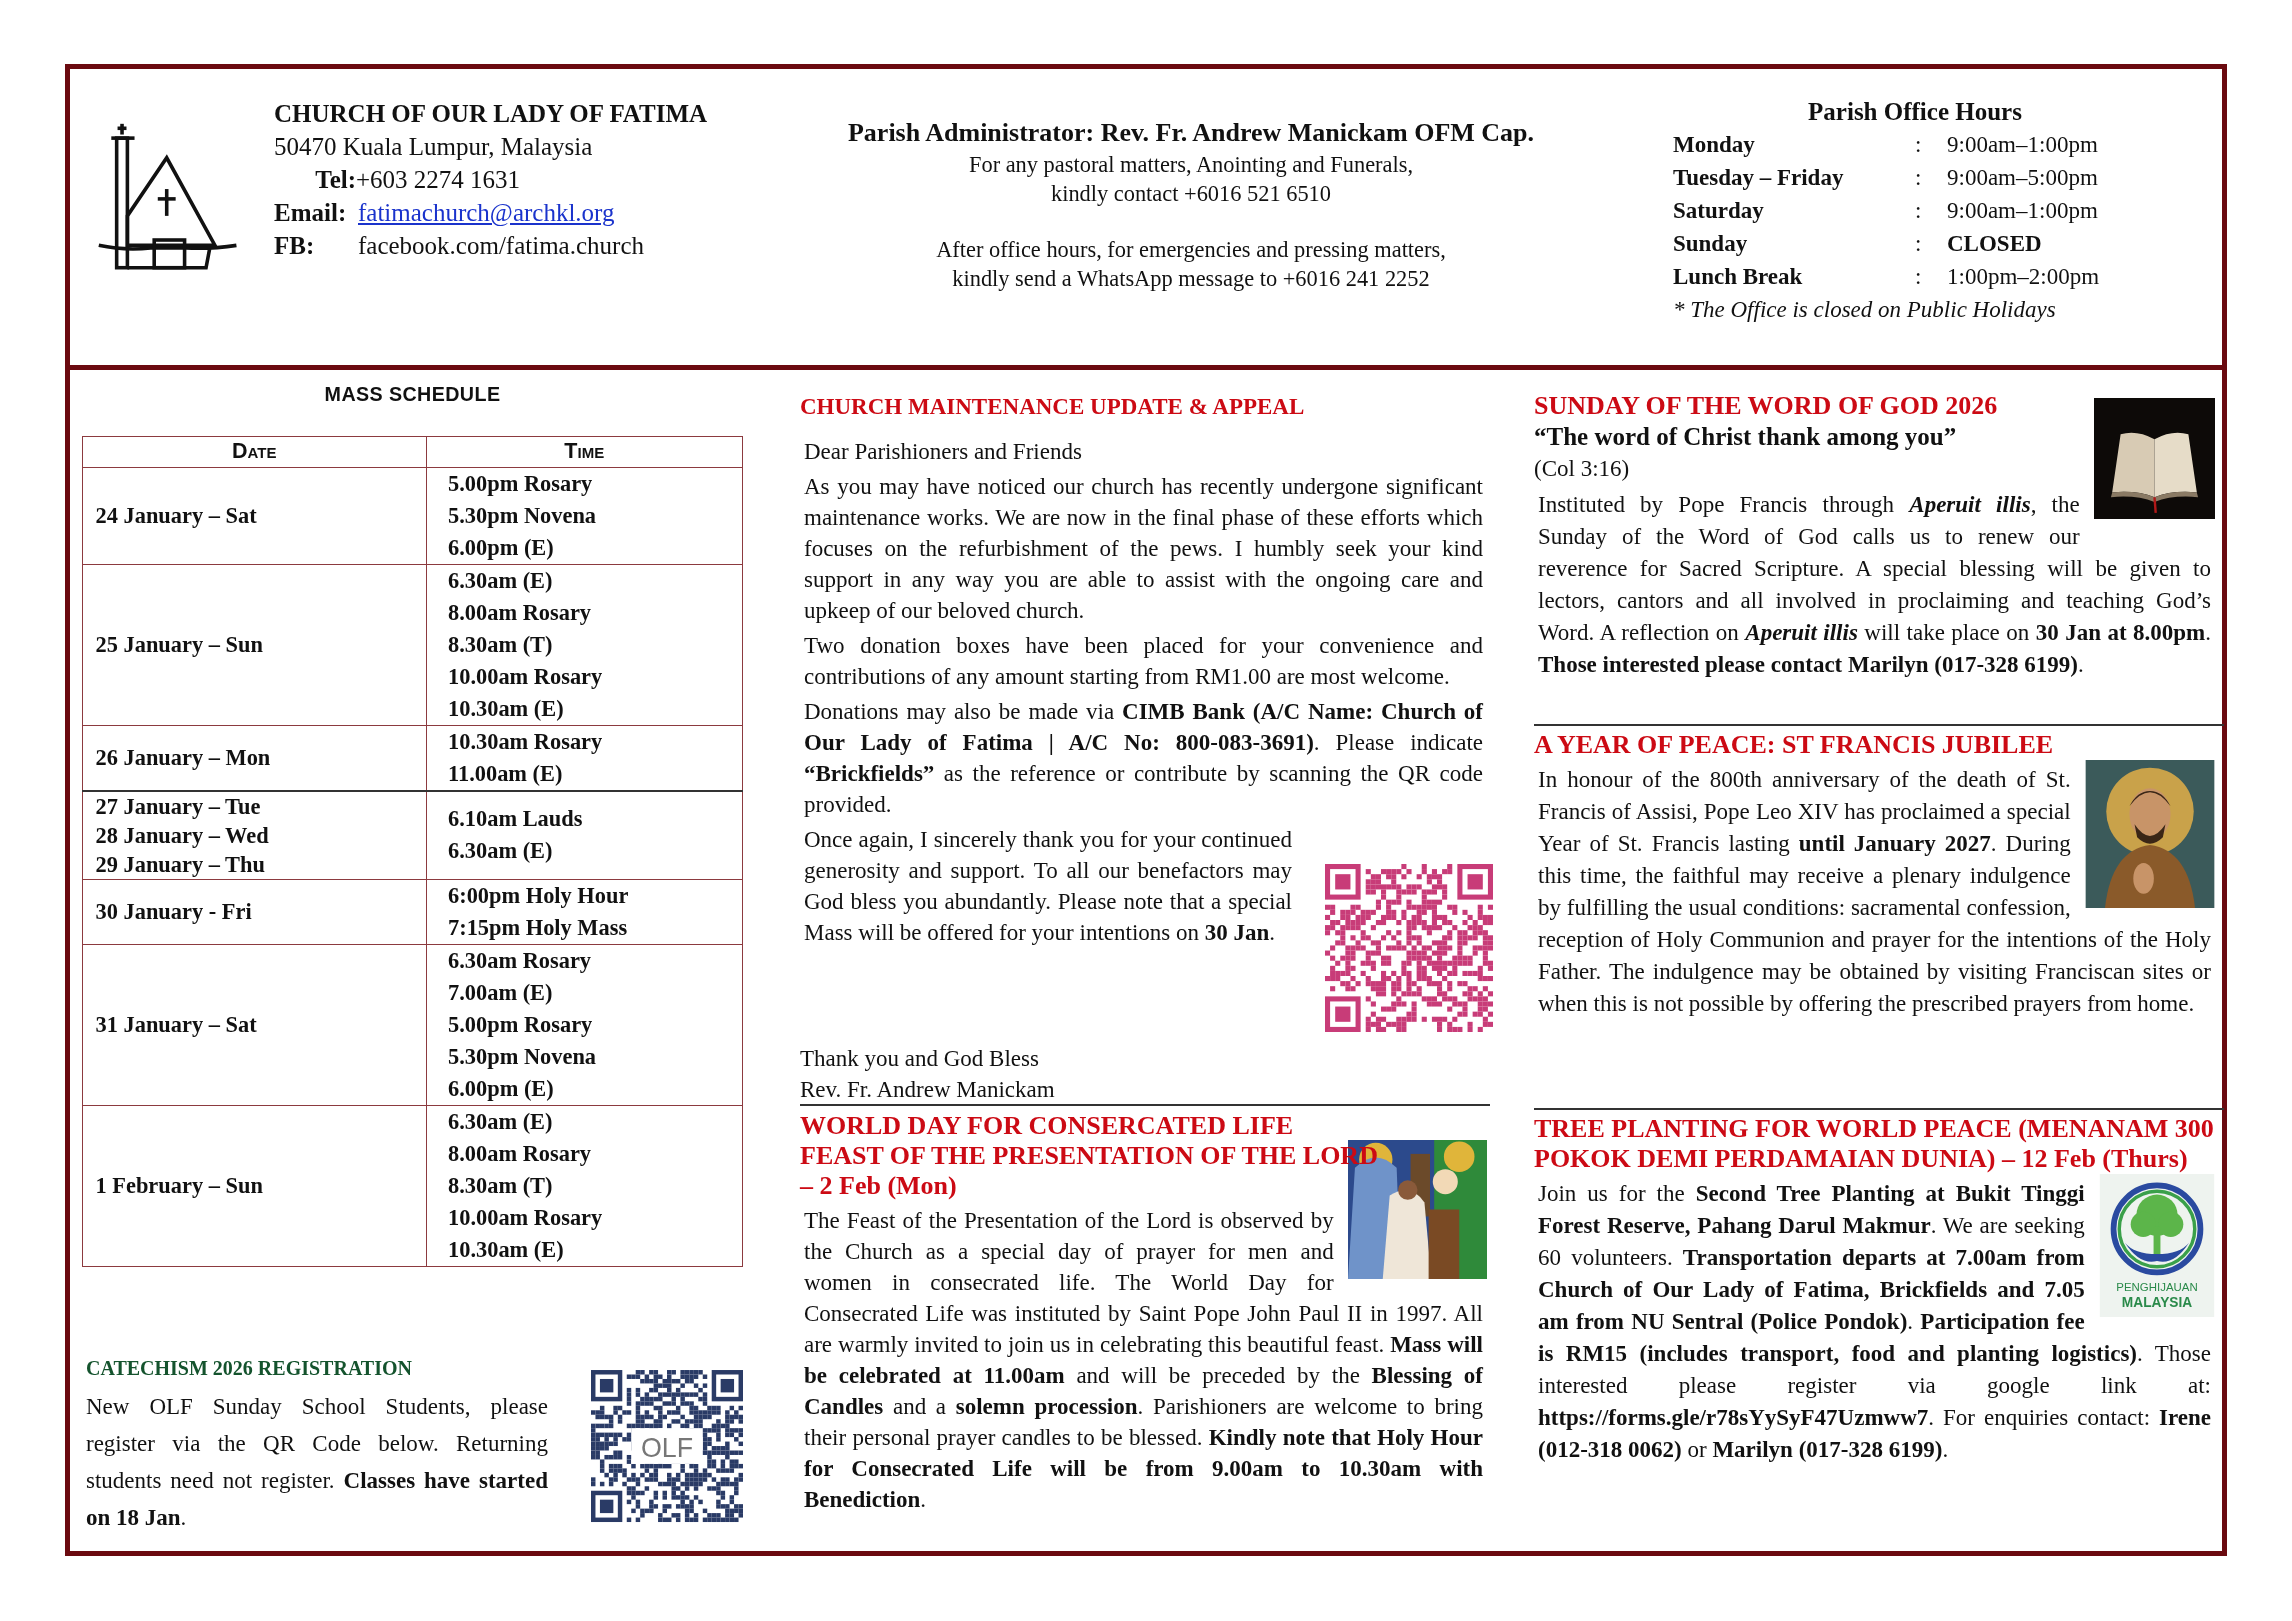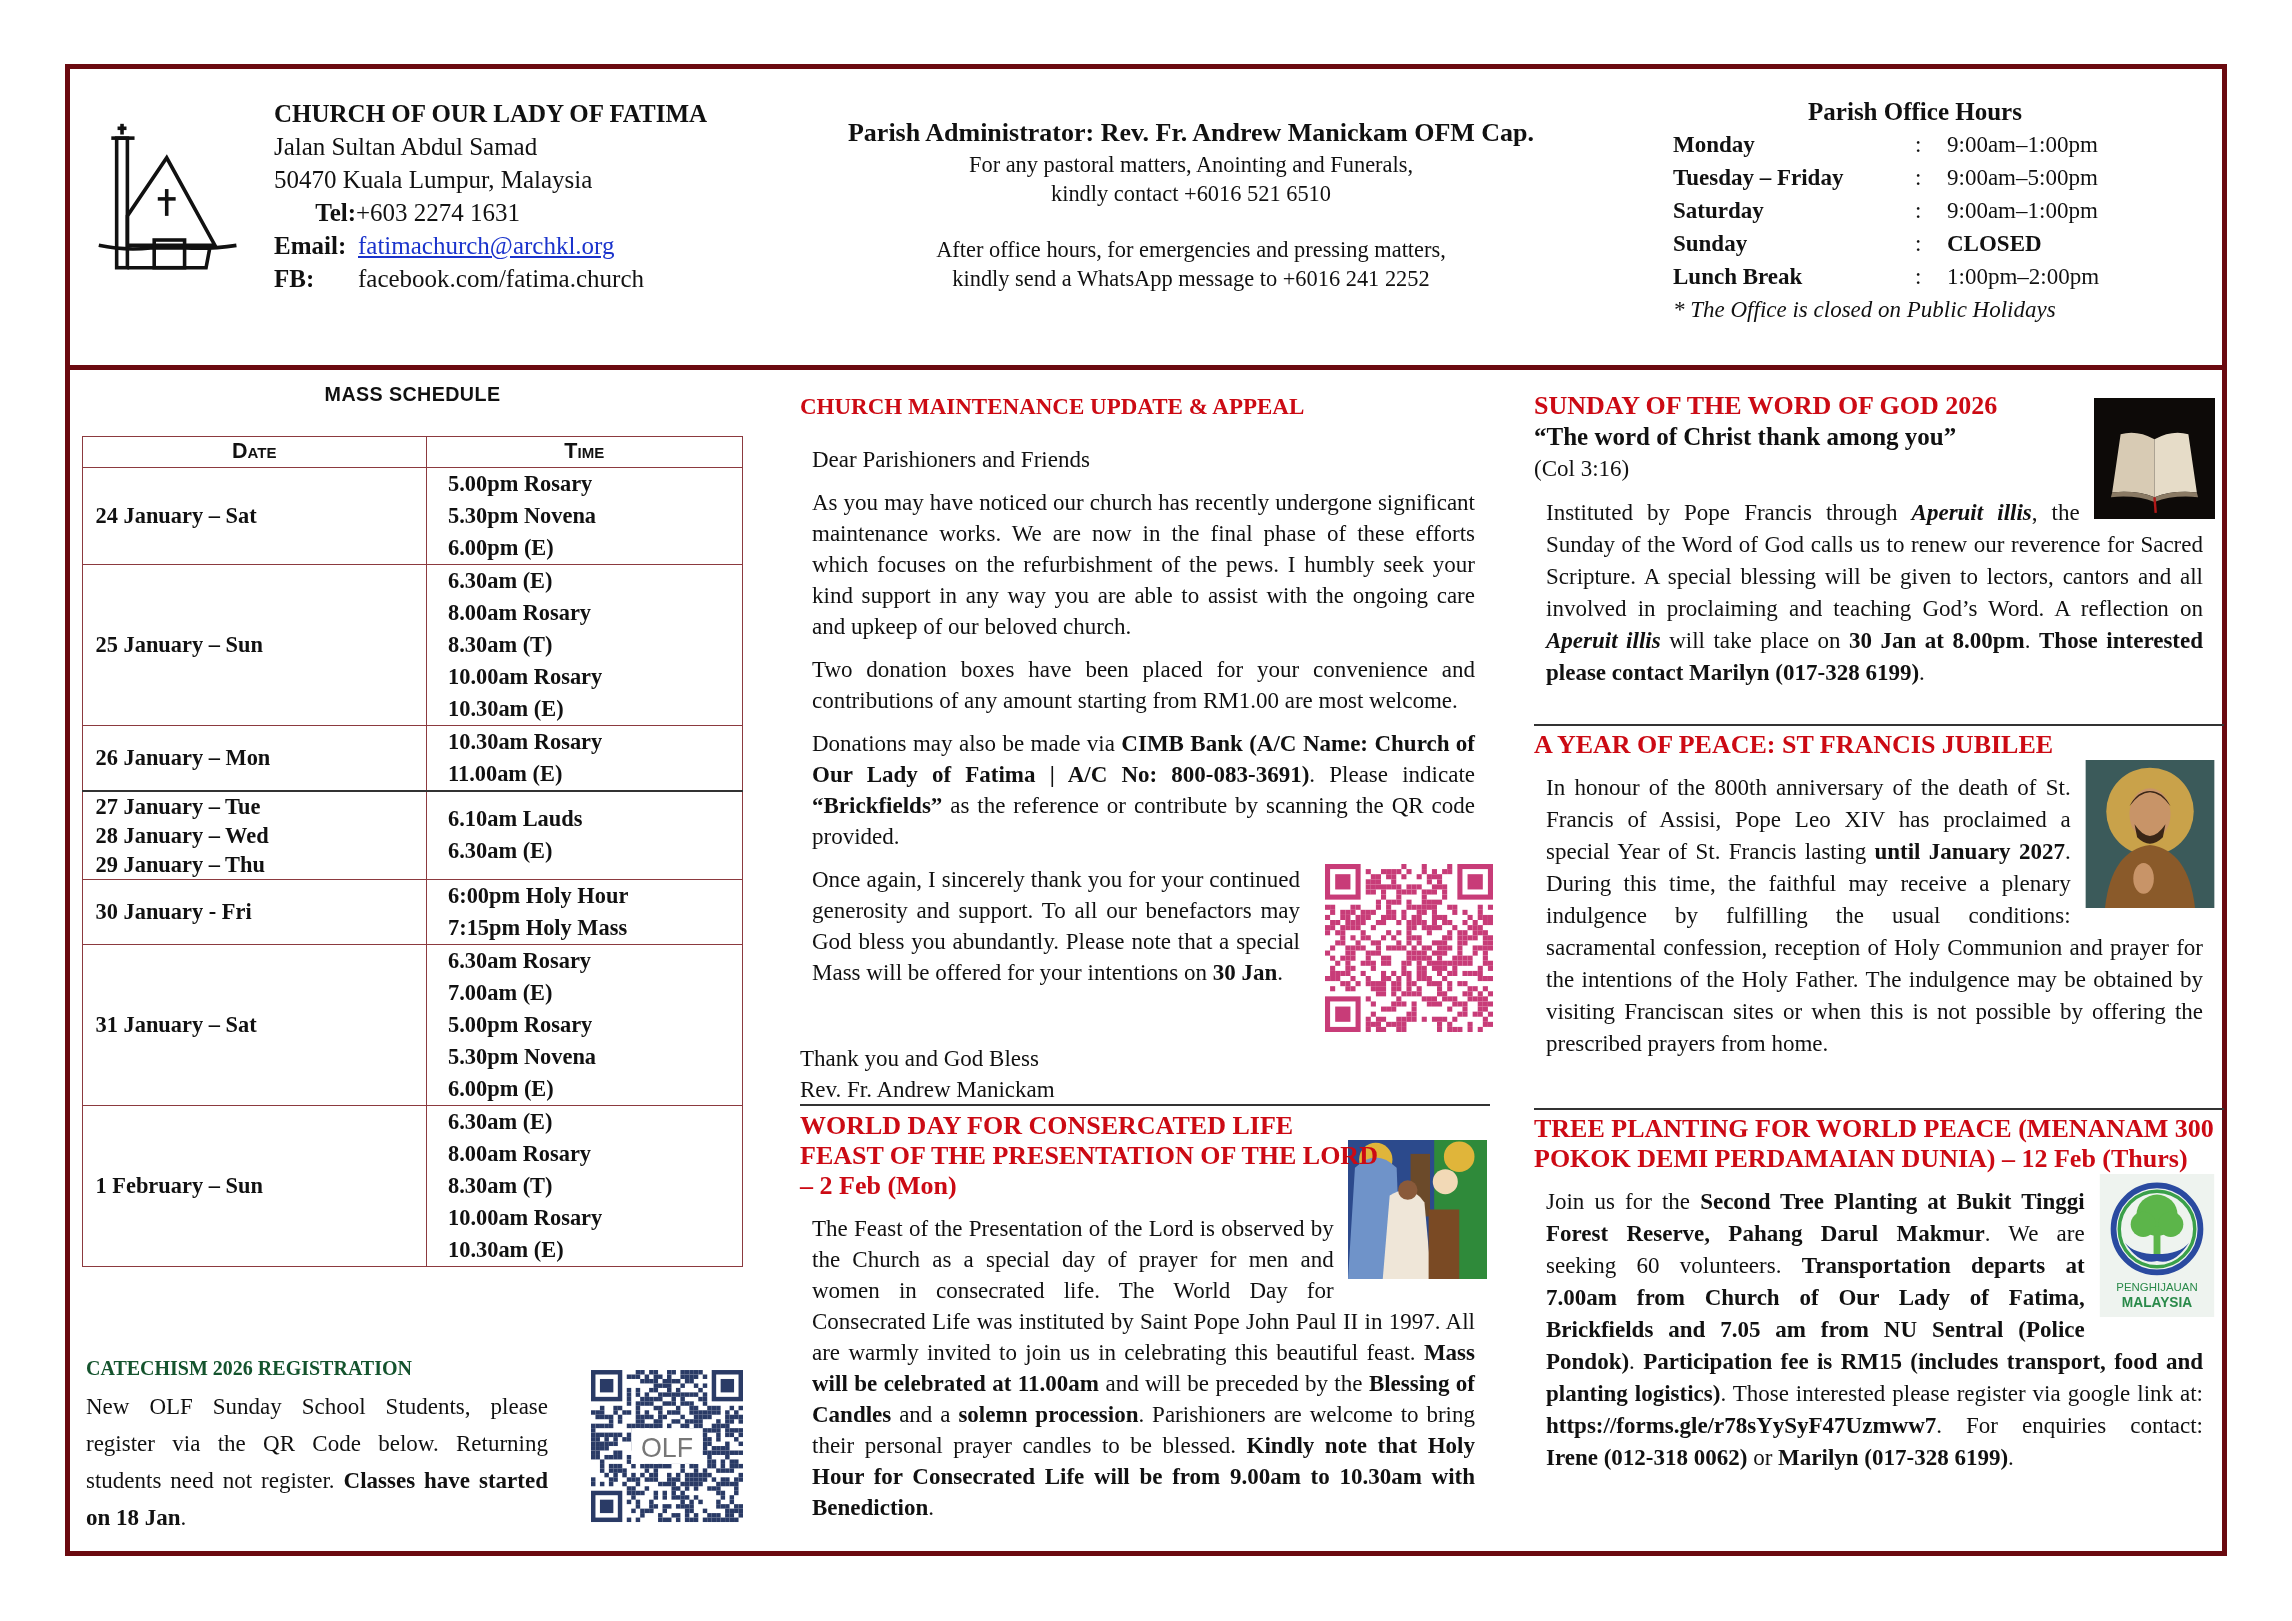--- a/index.html
+++ b/index.html
@@ -41,21 +41,21 @@
   table.mass tr.thick-top td { border-top:2.7px solid #333; }
 
   .cat-title { position:absolute; left:86px; top:1357px; color:#14532d; font-weight:bold; font-size:20px; }
   .cat-body { position:absolute; left:86px; top:1388px; width:462px; font-size:23px; line-height:37px; text-align:justify; }
   .qr { position:absolute; }
   .qr-cat { left:591px; top:1370px; width:152px; height:161px; }
 
   
   .sec-title { color:#cc0a14; font-weight:bold; font-size:26px; line-height:30px; }
   .mid { position:absolute; left:800px; width:687px; font-size:23px; line-height:31px; text-align:justify; }
-  .mid p, .right p { margin:12px; }
+  .mid p, .right p { margin:4px; }
   .mid-maint-title { top:391px; }
   .mid-maint { top:432px; }
   .thanks-text { width:488px; }
   .qr-donate { left:1325px; top:862px; width:168px; height:172px; }
   .mid-sign { top:1043px; text-align:left; }
   .mid-rule { position:absolute; left:800px; top:1104px; width:690px; height:1.8px; background:#333; }
   .mid-world { top:1111px; }
   .float-img { float:right; margin:0 0 5.4px 14.3px; }
   .presentation-img { width:139px; height:139px; margin-top:-61px; }
 
@@ -88,21 +88,20 @@
     <line x1="78" y1="75" x2="78" y2="105"></line>
       <line x1="68" y1="86" x2="88" y2="86"></line>
     <path d="M2,138 Q30,144 60,141 L100,141 Q130,142 156,138"></path>
     <rect x="64" y="132" width="34" height="31"></rect>
     <polyline points="34,163 122,163 126,142"></polyline>
   </g>
 </svg>
 
 <div class="church-block">
   <div class="church-name">CHURCH OF OUR LADY OF FATIMA</div>
-  <div>Jalan Sultan Abdul Samad</div>
   <div>50470 Kuala Lumpur, Malaysia</div>
   <div class="contact-row tel">
       <span class="lbl">Tel:</span>
       <span>+603 2274 1631</span>
     </div>
   <div class="contact-row">
       <span class="lbl">Email:</span>
       <span class="link">fatimachurch@archkl.org</span>
     </div>
   <div class="contact-row">

